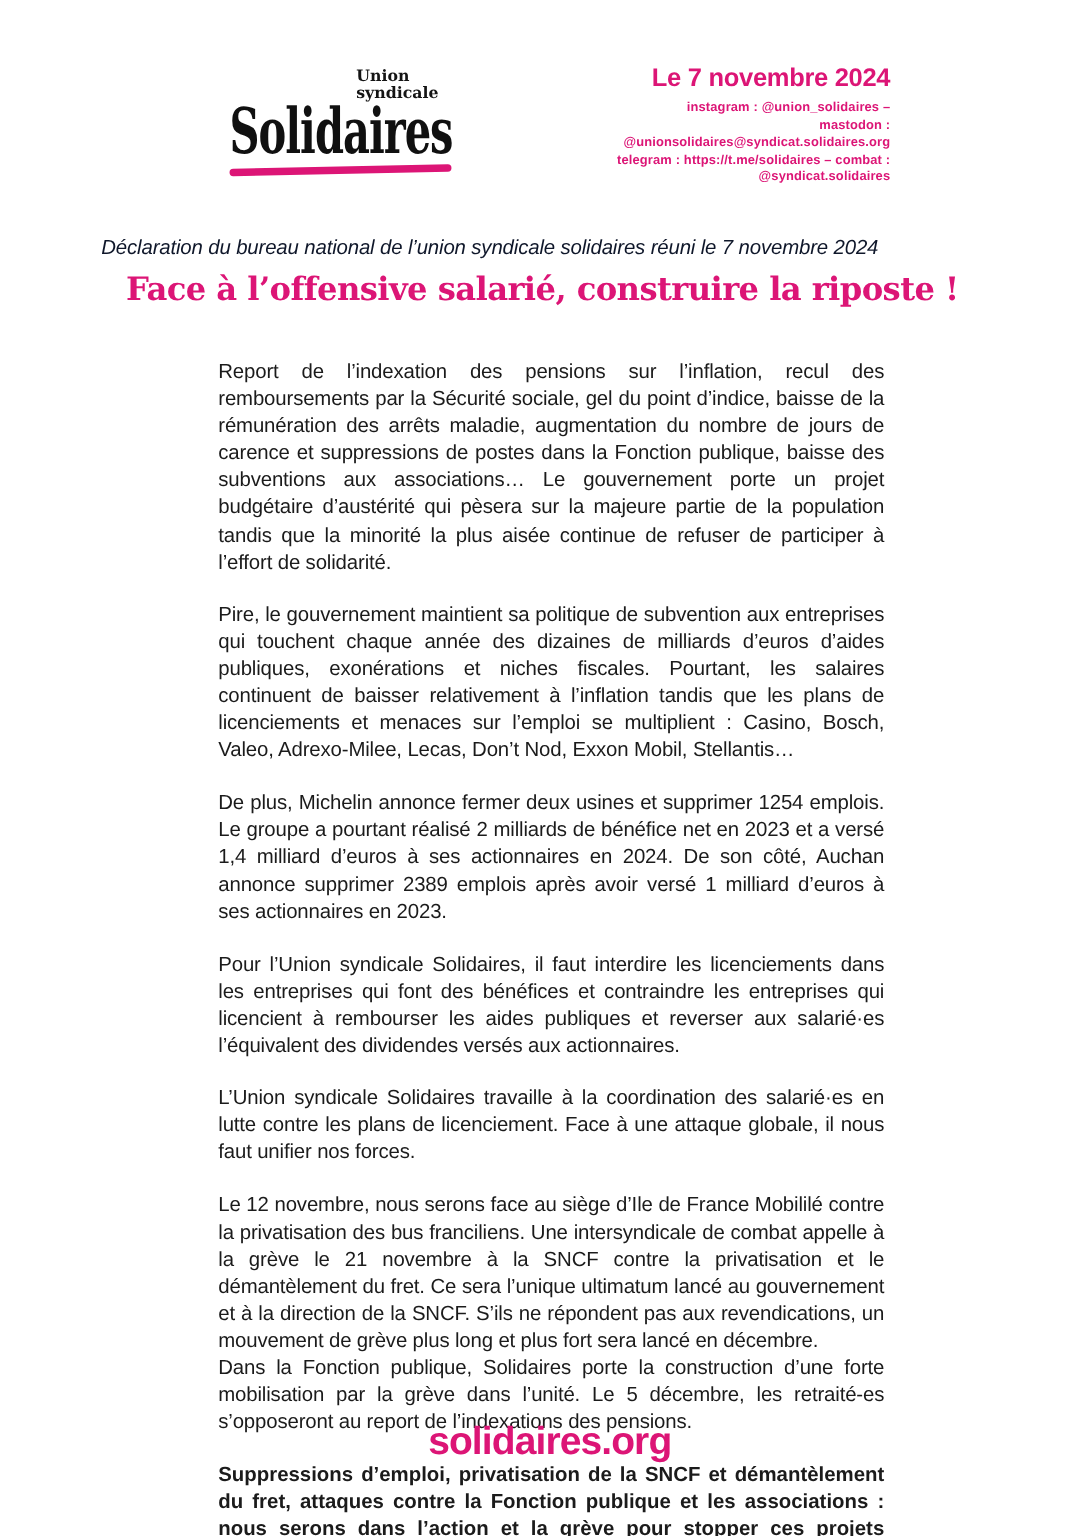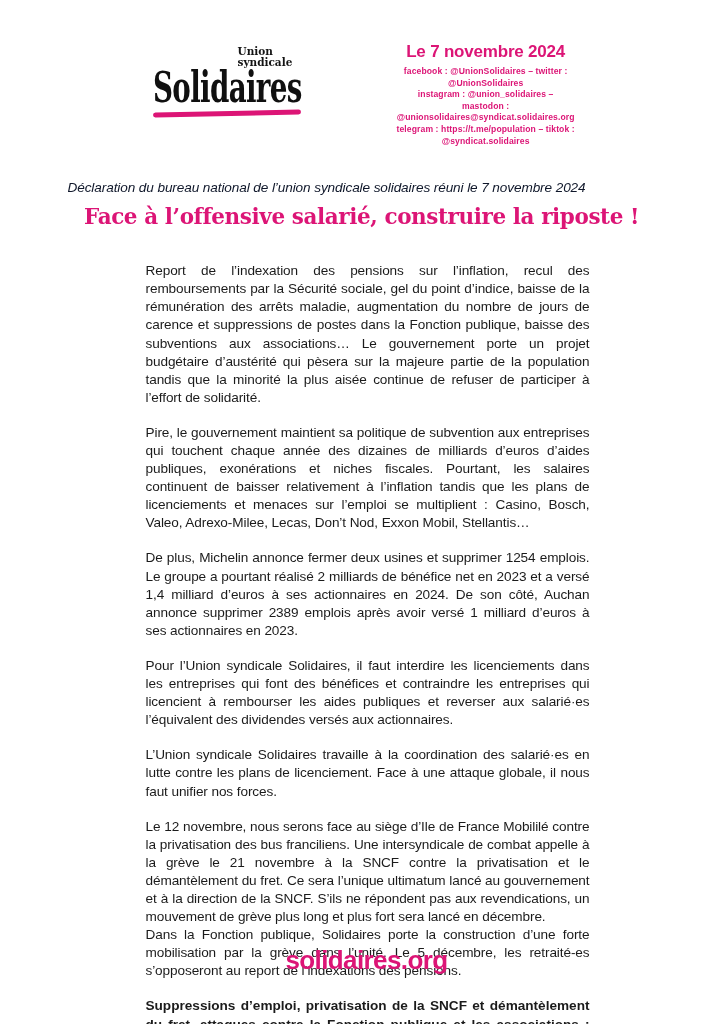--- a/index.html
+++ b/index.html
@@ -19,21 +19,21 @@
   }
   .logo-brand {
     display:inline-block; font-family:"DejaVu Serif", serif; font-weight:bold;
     font-size:42px; line-height:0.95; letter-spacing:-1px; color:#101010;
     transform:scaleX(0.66); transform-origin:left center; white-space:nowrap;
   }
   .logo-underline {
     width:148px; height:5px; margin-top:3px; background:var(--accent);
     border-radius:3px / 60%; transform:rotate(-1.2deg);
   }
-  .contact-block { text-align:center; color:var(--accent); padding-top:2px; }
+  .contact-block { text-align:right; color:var(--accent); padding-top:2px; }
   .date-line { font-size:17px; font-weight:bold; letter-spacing:-0.2px; margin-bottom:4px; }
   .social-line { font-size:8.6px; font-weight:bold; line-height:11.6px; letter-spacing:0.1px; }
   
   .declaration {
     margin-top:33px; font-style:italic;
     font-size:13.6px; color:#0f172a; letter-spacing:-0.1px;
   }
   .headline {
     margin-top:9px; text-align:center; color:var(--accent);
     font-family:"DejaVu Serif", serif; font-weight:bold;
@@ -66,24 +66,23 @@
       <div class="logo-super">
         <div>Union</div>
         <div>syndicale</div>
       </div>
       <div class="logo-brand">Solidaires</div>
       <div class="logo-underline"></div>
     </div>
 
     <div class="contact-block">
       <div class="date-line">Le 7 novembre 2024</div>
-      <div class="social-line">facebook : @UnionSolidaires – twitter : @UnionSolidaires</div>
       <div class="social-line">instagram : @union_solidaires –</div>
       <div class="social-line">mastodon : @unionsolidaires@syndicat.solidaires.org</div>
-      <div class="social-line">telegram : https://t.me/population – tiktok : @syndicat.solidaires</div>
+      <div class="social-line">telegram : https://t.me/solidaires – combat : @syndicat.solidaires</div>
     </div>
   </div>
 
   <div class="declaration">Déclaration du bureau national de l’union syndicale solidaires réuni le 7 novembre 2024</div>
 
   <h1 class="headline">Face à l’offensive salarié, construire la riposte !</h1>
 
   <div class="body-text">
       <p class="para">Report de l’indexation des pensions sur l’inflation, recul des remboursements par la Sécurité sociale, gel du point d’indice, baisse de la rémunération des arrêts maladie, augmentation du nombre de jours de carence et suppressions de postes dans la Fonction publique, baisse des subventions aux associations… Le gouvernement porte un projet budgétaire d’austérité qui pèsera sur la majeure partie de la population tandis que la minorité la plus aisée continue de refuser de participer à l’effort de solidarité.</p>
       <p class="para">Pire, le gouvernement maintient sa politique de subvention aux entreprises qui touchent chaque année des dizaines de milliards d’euros d’aides publiques, exonérations et niches fiscales. Pourtant, les salaires continuent de baisser relativement à l’inflation tandis que les plans de licenciements et menaces sur l’emploi se multiplient : Casino, Bosch, Valeo, Adrexo-Milee, Lecas, Don’t Nod, Exxon Mobil, Stellantis…</p>

